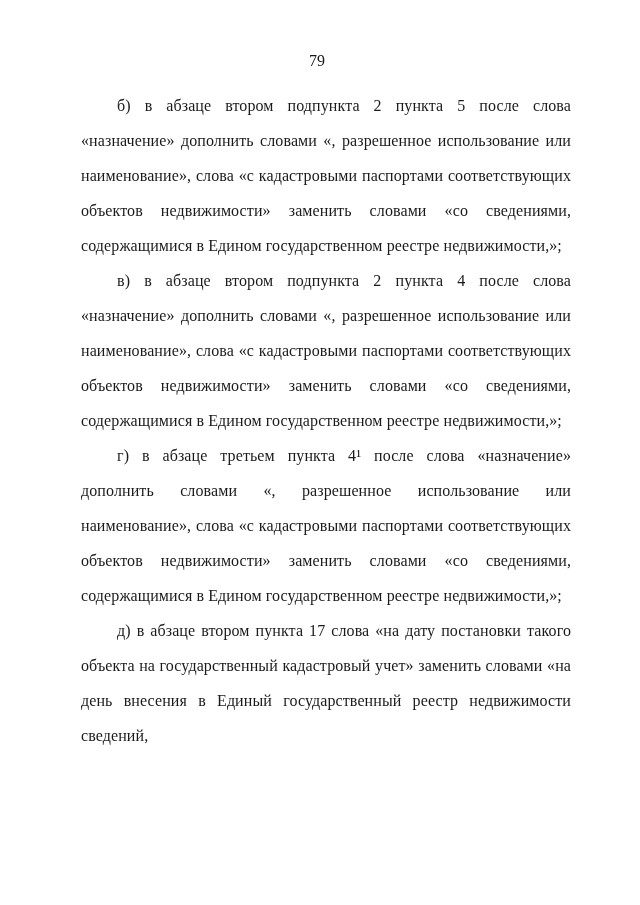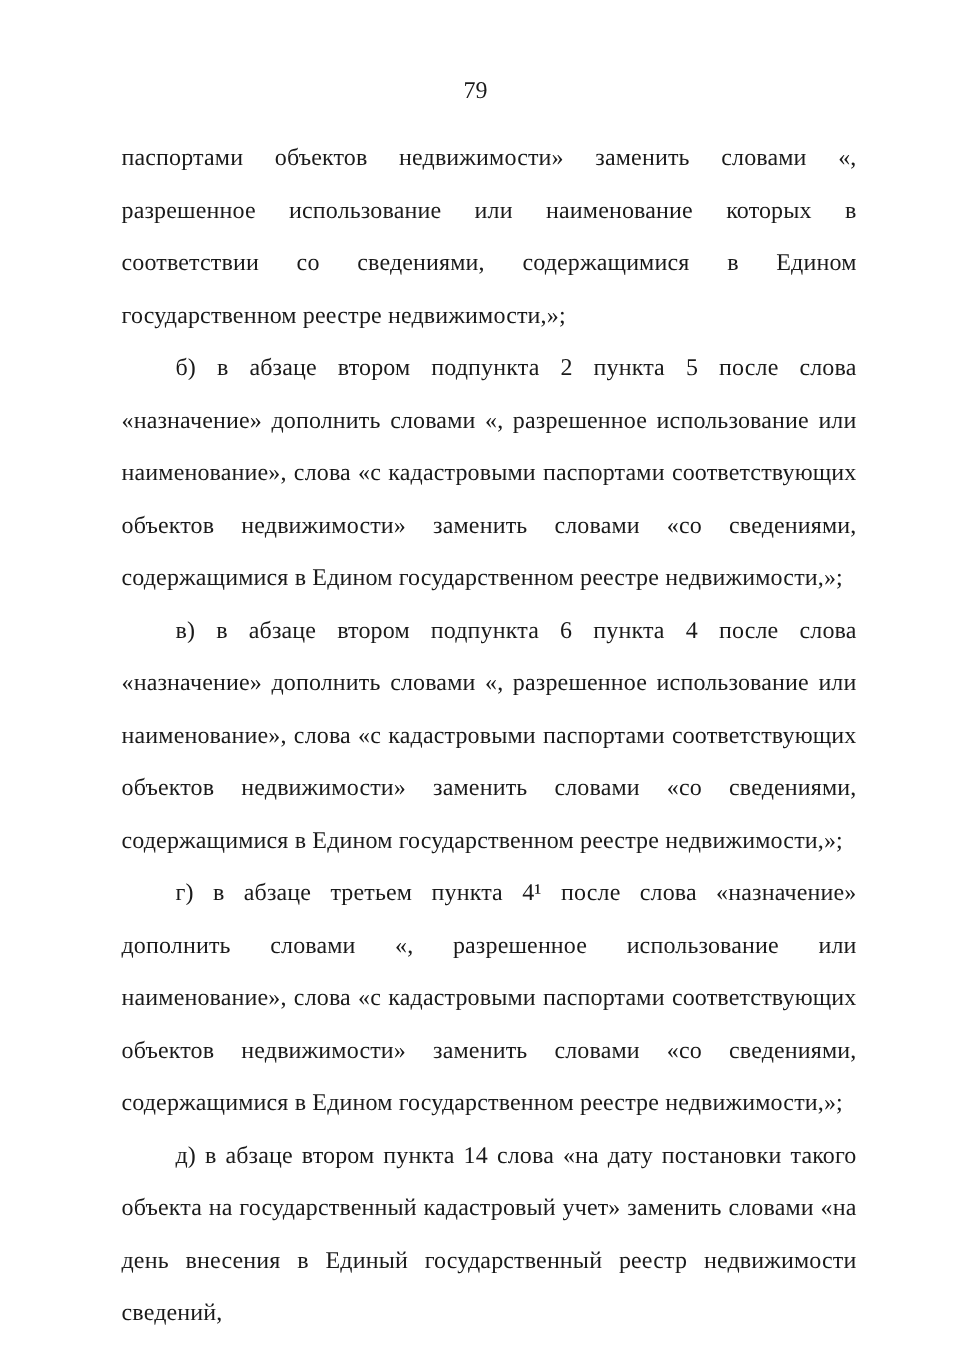--- a/index.html
+++ b/index.html
@@ -41,19 +41,18 @@
   .para.indent {
     text-indent: 36px;
   }
 </style>
 </head>
 <body>
 
 <div class="page">
   <div class="page-number">79</div>
   <div class="content" id="paragraphs">
-      <p class="para">паспортами объектов недвижимости» заменить словами «, разрешенное использование или наименование которых в соответствии со сведениями, содержащимися в Едином государственном реестре недвижимости,»;</p>
       <p class="para indent">б) в абзаце втором подпункта 2 пункта 5 после слова «назначение» дополнить словами «, разрешенное использование или наименование», слова «с кадастровыми паспортами соответствующих объектов недвижимости» заменить словами «со сведениями, содержащимися в Едином государственном реестре недвижимости,»;</p>
-      <p class="para indent">в) в абзаце втором подпункта 6 пункта 4 после слова «назначение» дополнить словами «, разрешенное использование или наименование», слова «с кадастровыми паспортами соответствующих объектов недвижимости» заменить словами «со сведениями, содержащимися в Едином государственном реестре недвижимости,»;</p>
+      <p class="para indent">в) в абзаце втором подпункта 2 пункта 4 после слова «назначение» дополнить словами «, разрешенное использование или наименование», слова «с кадастровыми паспортами соответствующих объектов недвижимости» заменить словами «со сведениями, содержащимися в Едином государственном реестре недвижимости,»;</p>
       <p class="para indent">г) в абзаце третьем пункта 4¹ после слова «назначение» дополнить словами «, разрешенное использование или наименование», слова «с кадастровыми паспортами соответствующих объектов недвижимости» заменить словами «со сведениями, содержащимися в Едином государственном реестре недвижимости,»;</p>
-      <p class="para indent">д) в абзаце втором пункта 14 слова «на дату постановки такого объекта на государственный кадастровый учет» заменить словами «на день внесения в Единый государственный реестр недвижимости сведений,</p>
+      <p class="para indent">д) в абзаце втором пункта 17 слова «на дату постановки такого объекта на государственный кадастровый учет» заменить словами «на день внесения в Единый государственный реестр недвижимости сведений,</p>
     </div>
 </div>
 
 </body></html>

